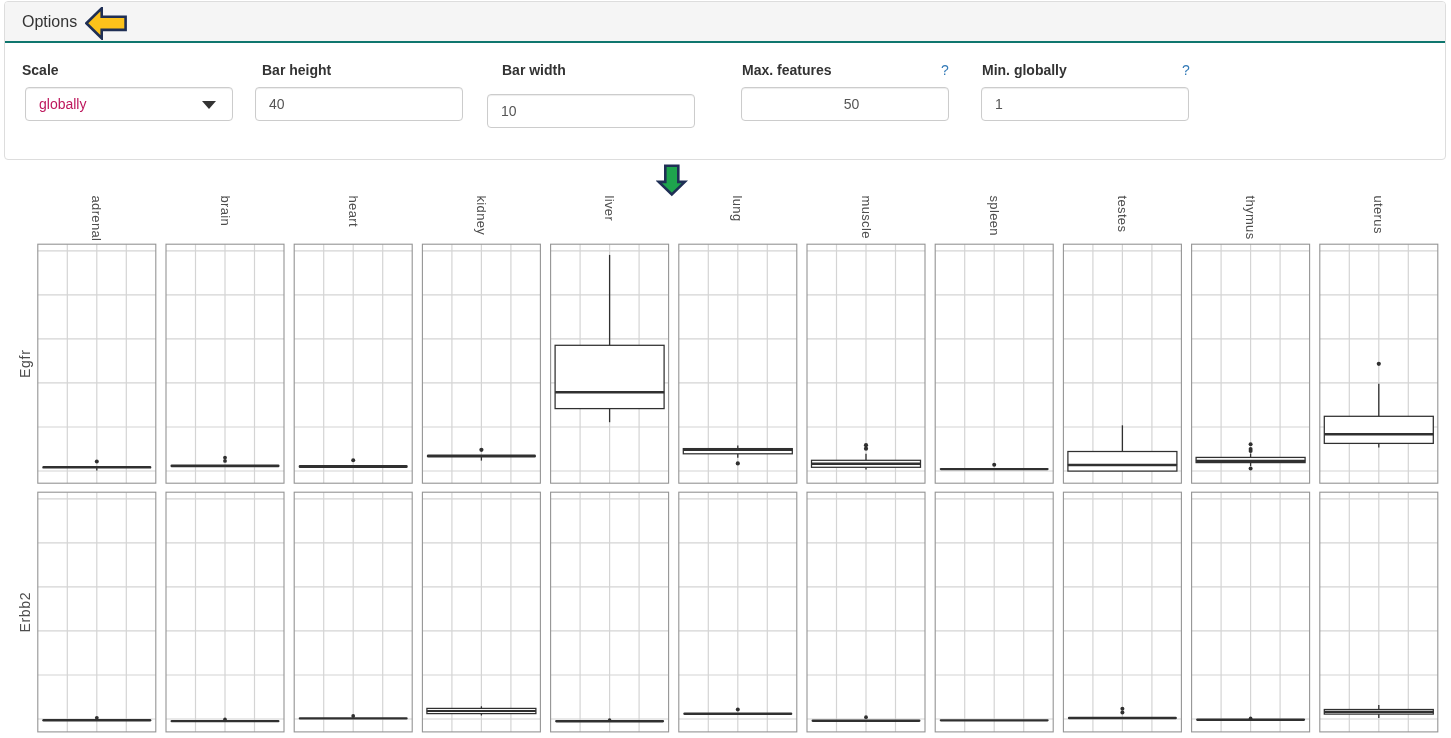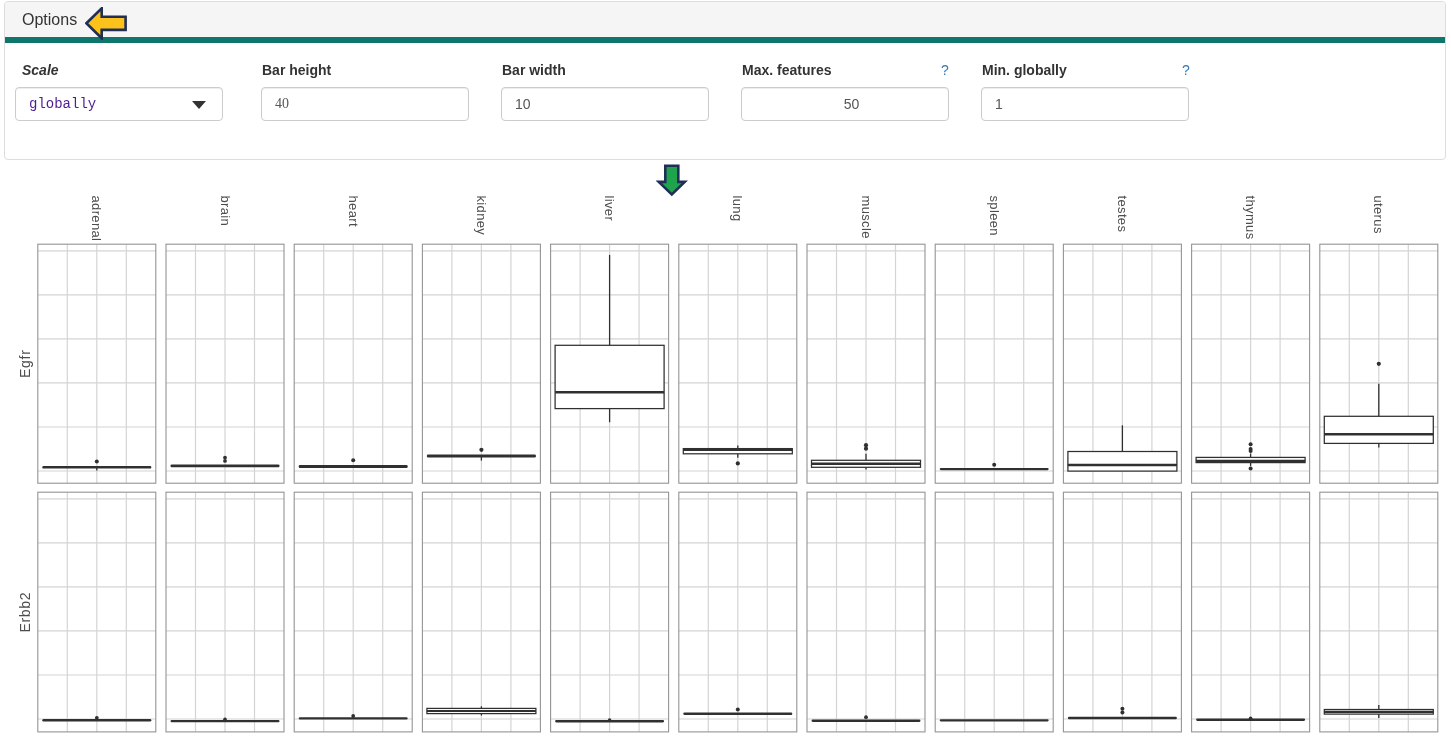--- a/index.html
+++ b/index.html
@@ -1,47 +1,47 @@
 <!DOCTYPE html>
 <html><head>
 <meta charset="utf-8">
 <style>
 html,body{margin:0;padding:0;background:#ffffff;}
 body{width:1451px;height:738px;position:relative;font-family:"Liberation Sans",sans-serif;overflow:hidden;}
 .panel{position:absolute;left:4px;top:1px;width:1442px;height:159px;border:1px solid #ddd;border-radius:4px;background:#fff;box-sizing:border-box;}
-.panel-hd{height:41px;background:#f5f5f5;border-bottom:6px solid #0f766e;border-radius:3px 3px 0 0;display:flex;align-items:center;padding-left:17px;font-size:16px;color:#333;}
+.panel-hd{height:41px;background:#f5f5f5;border-bottom:2px solid #0f766e;border-radius:3px 3px 0 0;display:flex;align-items:center;padding-left:17px;font-size:16px;color:#333;}
 .flabel{position:absolute;top:62px;font-weight:bold;font-size:14px;color:#333;}
 .finput{position:absolute;top:87px;width:208px;height:34px;box-sizing:border-box;border:1px solid #ccc;border-radius:4px;background:#fff;box-shadow:inset 0 1px 1px rgba(0,0,0,.075);font-size:14px;color:#555;line-height:32px;padding-left:13px;}
 .caret{position:absolute;right:16px;top:13px;width:0;height:0;border-left:7px solid transparent;border-right:7px solid transparent;border-top:8px solid #333;}
 .qmark{position:absolute;top:62px;font-size:14px;color:#337ab7;}
 </style>
 </head>
 <body>
 
 <div class="panel"></div>
 
 <div class="panel-hd" style="position:absolute;left:5px;top:2px;width:1440px;box-sizing:border-box;">
   <span>Options</span>
 </div>
 
 <svg style="position:absolute;left:85px;top:7px;" width="43" height="33" viewBox="0 0 43 33">
   <path d="M 1.4 16.3 L 16.7 1.3 L 16.7 9.7 L 40.6 9.7 L 40.6 22.9 L 16.7 22.9 L 16.7 31.3 Z" fill="#fcc21b" stroke="#1f2f55" stroke-width="2.6" stroke-linejoin="miter"></path>
 </svg>
 
-<div class="flabel" style="left:22px;font-style:italic;">Scale</div>
-
-<div class="finput" style="left:15px;color:#4c1d95;font-family:Liberation Mono, monospace;">globally<span class="caret"></span></div>
+<div class="flabel" style="left:22px;">Scale</div>
+
+<div class="finput" style="left:25px;color:#be185d;">globally<span class="caret"></span></div>
 
 <div class="flabel" style="left:262px;text-align:center;">Bar height</div>
 
-<div class="finput" style="left:261px;font-family:Liberation Serif, serif;">40</div>
+<div class="finput" style="left:255px;">40</div>
 
 <div class="flabel" style="left:502px;text-align:center;">Bar width</div>
 
-<div class="finput" style="left:501px;">10</div>
+<div class="finput" style="left:487px;margin-top:7px;">10</div>
 
 <div class="flabel" style="left:742px;">Max. features</div>
 
 <div class="finput" style="left:741px;text-align:center;">50</div>
 
 <div class="qmark" style="left:941px;">?</div>
 
 <div class="flabel" style="left:982px;">Min. globally</div>
 
 <div class="finput" style="left:981px;">1</div>

